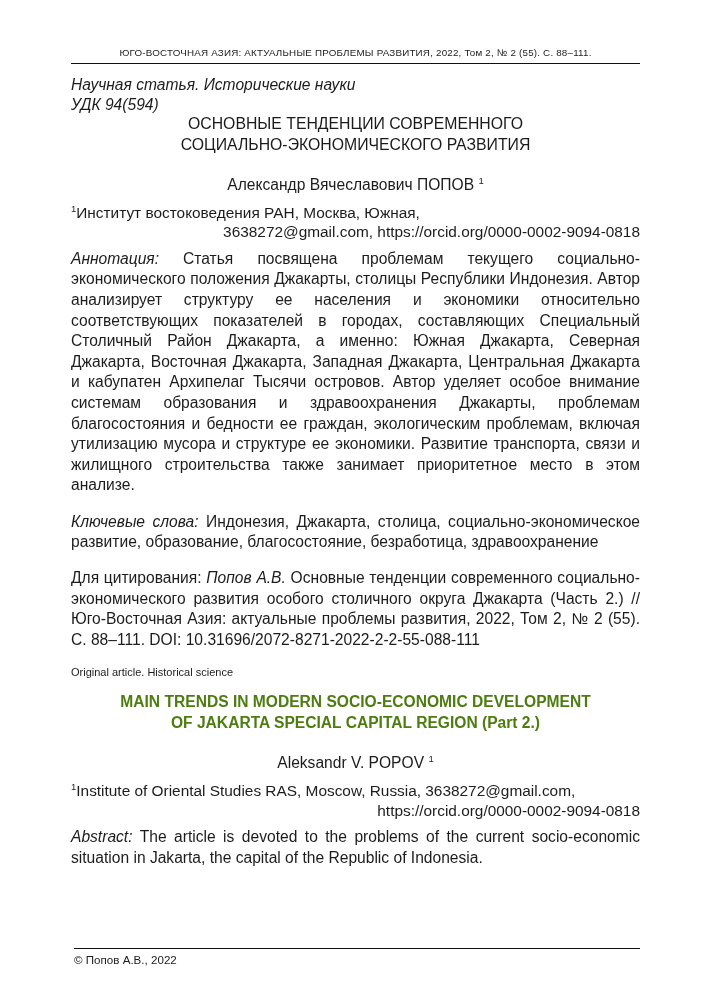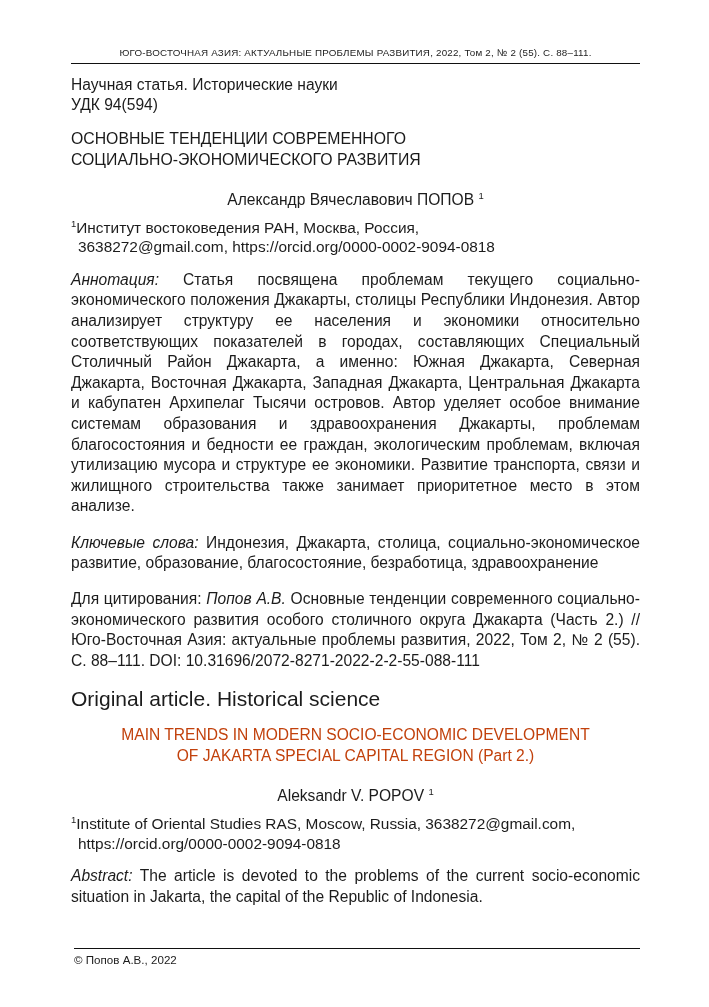--- a/index.html
+++ b/index.html
@@ -27,69 +27,70 @@
     text-align: center;
   }
   .running-header .rh-text {
     font-size: 9.8px;
     letter-spacing: 0.2px;
     color: #1c1c1c;
     white-space: nowrap;
   }
   .meta-block {
     margin-top: 11px;
+    font-style: italic;
   }
   .meta-line { 
     font-size: 15.6px;
     line-height: 19.5px;
   }
   .title-ru {
-    margin-top: 15px;
-    text-align: left;
+    text-align: center;
     font-weight: 400;
     font-size: 15.8px;
     line-height: 20.6px;
     color: #1a1a1a;
   }
   .author-line {
     margin-top: 21px;
     font-size: 15.6px;
     text-align: center;
   }
   .affiliation {
     margin-top: 9px;
     font-size: 15.4px;
     line-height: 19.3px;
   }
   .affiliation .cont {
     padding-left: 7px;
+    text-align: right;
   }
   sup.fnote {
     font-size: 9.5px;
     vertical-align: super;
     line-height: 0;
   }
   .para {
-    margin-top: 13px;
+    margin-top: 7px;
     text-align: justify;
     font-size: 15.6px;
     line-height: 20.6px;
   }
   .ital { font-style: italic; }
   .title-en {
     margin-top: 14px;
     text-align: center;
-    font-weight: 400;
+    font-weight: 700;
     font-size: 15.6px;
     line-height: 20.6px;
-    color: #c2410c;
+    color: #4d7c0f;
   }
   .article-type-en {
     margin-top: 14px;
-    font-size: 21px;
+    font-size: 11px;
   }
   
   .page-footer {
     position: absolute;
     left: 74px;
     right: 69px;
     bottom: 41px;
     border-top: 1.2px solid #111;
     padding-top: 4px;
   }
@@ -115,21 +116,21 @@
     </div>
 
     <div class="title-ru">
       <div>ОСНОВНЫЕ ТЕНДЕНЦИИ СОВРЕМЕННОГО</div>
       <div>СОЦИАЛЬНО-ЭКОНОМИЧЕСКОГО РАЗВИТИЯ</div>
     </div>
 
     <div class="author-line"><span>Александр Вячеславович ПОПОВ</span> <sup class="fnote">1</sup></div>
 
     <div class="affiliation">
-      <div><sup class="fnote">1</sup><span>Институт востоковедения РАН, Москва, Россия,</span></div>
+      <div><sup class="fnote">1</sup><span>Институт востоковедения РАН, Москва, Южная,</span></div>
       <div class="cont">3638272@gmail.com, https://orcid.org/0000-0002-9094-0818</div>
     </div>
 
     <p class="para"><span class="ital">Аннотация:</span> <span>Статья посвящена проблемам текущего социально-экономического положения Джакарты, столицы Республики Индонезия. Автор анализирует структуру ее населения и экономики относительно соответствующих показателей в городах, составляющих Специальный Столичный Район Джакарта, а именно: Южная Джакарта, Северная Джакарта, Восточная Джакарта, Западная Джакарта, Центральная Джакарта и кабупатен Архипелаг Тысячи островов. Автор уделяет особое внимание системам образования и здравоохранения Джакарты, проблемам благосостояния и бедности ее граждан, экологическим проблемам, включая утилизацию мусора и структуре ее экономики. Развитие транспорта, связи и жилищного строительства также занимает приоритетное место в этом анализе.</span></p>
 
     <p class="para"><span class="ital">Ключевые слова:</span> <span>Индонезия, Джакарта, столица, социально-экономическое развитие, образование, благосостояние, безработица, здравоохранение</span></p>
 
     <p class="para"><span>Для цитирования:</span> <span class="ital">Попов А.В.</span> <span>Основные тенденции современного социально-экономического развития особого столичного округа Джакарта (Часть 2.) // Юго-Восточная Азия: актуальные проблемы развития, 2022, Том 2, № 2 (55). С. 88–111. DOI: 10.31696/2072-8271-2022-2-2-55-088-111</span></p>
 
     <div class="article-type-en">Original article. Historical science</div>

